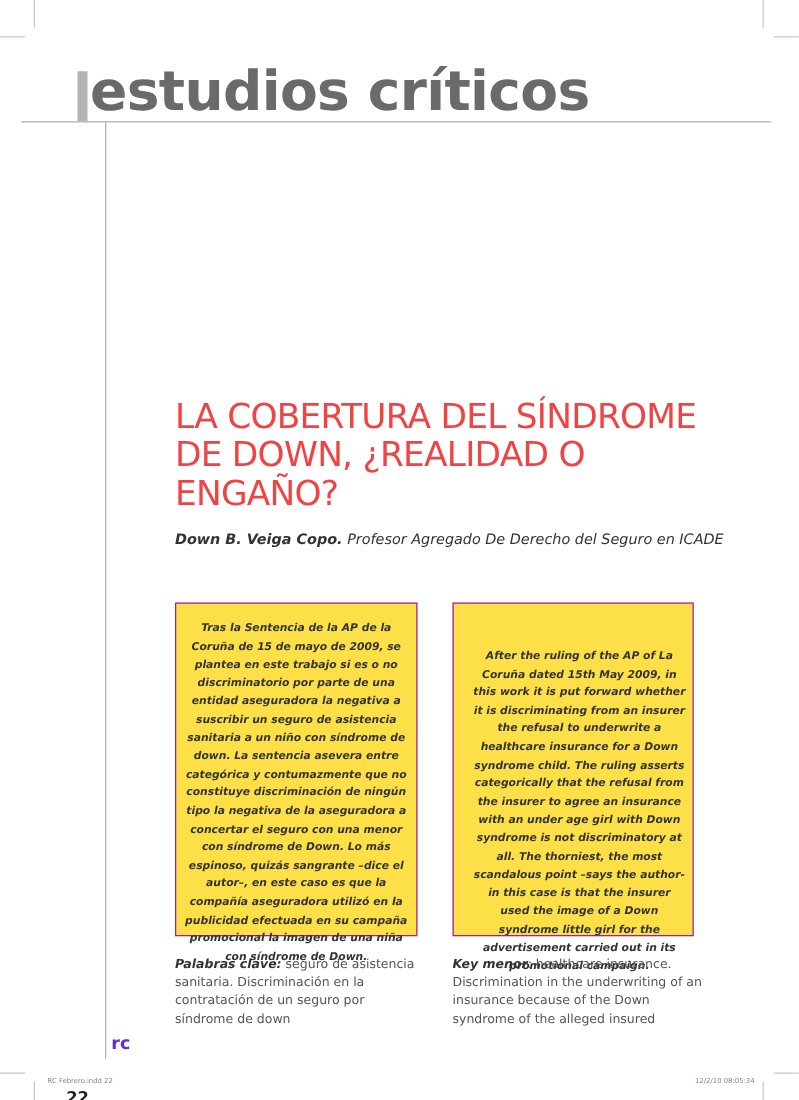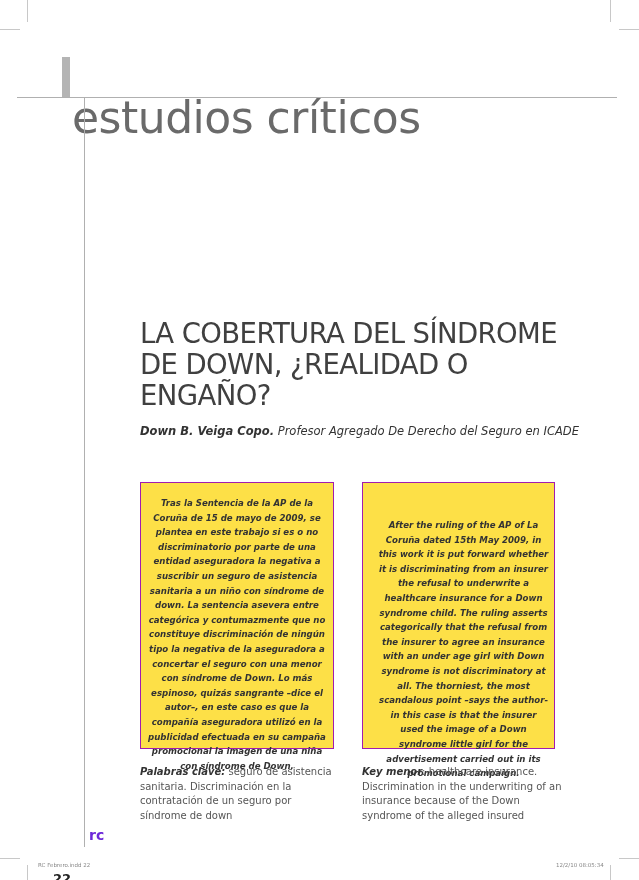--- a/index.html
+++ b/index.html
@@ -1,23 +1,23 @@
 <!DOCTYPE html>
 <html><head>
   <meta charset="utf-8">
   <style>
     html, body { margin:0; padding:0; }
     body { width:639px; height:880px; background:#ffffff; position:relative; overflow:hidden; font-family:"DejaVu Sans", sans-serif; }
     .abs { position:absolute; }
     .crop { position:absolute; background:#c8c8c8; }
     .section-bar { left:62px; top:57px; width:8px; height:40px; background:#b4b4b4; }
-    .section-title { left:72px; top:48px; font-family:"DejaVu Sans", sans-serif; font-weight:normal; font-size:44px; color:#6a6a6a; letter-spacing:-0.5px; line-height:52px; white-space:nowrap;margin-top:44px; }
+    .section-title { left:72px; top:48px; font-family:"DejaVu Sans", sans-serif; font-weight:bold; font-size:44px; color:#6a6a6a; letter-spacing:-0.5px; line-height:52px; white-space:nowrap; }
     .hrule { left:17px; top:97px; width:600px; height:1px; background:#b0b0b0; }
     .vrule { left:84px; top:97px; width:1px; height:750px; background:#b0b0b0; }
-    .article-title { left:140px; top:318px; width:440px; font-family:"DejaVu Sans", sans-serif; font-size:27.5px; line-height:31px; color:#404040; letter-spacing:-0.6px; }
+    .article-title { left:140px; top:318px; width:440px; font-family:"DejaVu Sans", sans-serif; font-size:27.5px; line-height:31px; color:#ef4444; letter-spacing:-0.6px; }
     .byline { left:140px; top:424px; font-size:11.5px; color:#333; white-space:nowrap; font-style:italic; }
     .byline b { font-weight:bold; }
     .box { border:1px solid #a21caf; box-sizing:border-box; background:#fde047;font-weight:bold; }
     .abstract { font-family:"DejaVu Sans", sans-serif; font-style:italic; font-size:8.6px; line-height:14.6px; color:#333; text-align:center; }
     .kw { font-size:10px; line-height:14.5px; color:#555; font-family:"DejaVu Sans", sans-serif; }
     .kw .lbl { font-style:italic; font-weight:bold; color:#333; }
     .pageno { left:53px; top:827px; font-size:13px; font-weight:bold; color:#222;margin-top:44px; }
     .pagerc { left:89px; top:827px; font-size:14px; font-weight:bold; color:#6d28d9; }
     .slug { font-size:5.5px; color:#888; white-space:nowrap; }
   </style>

